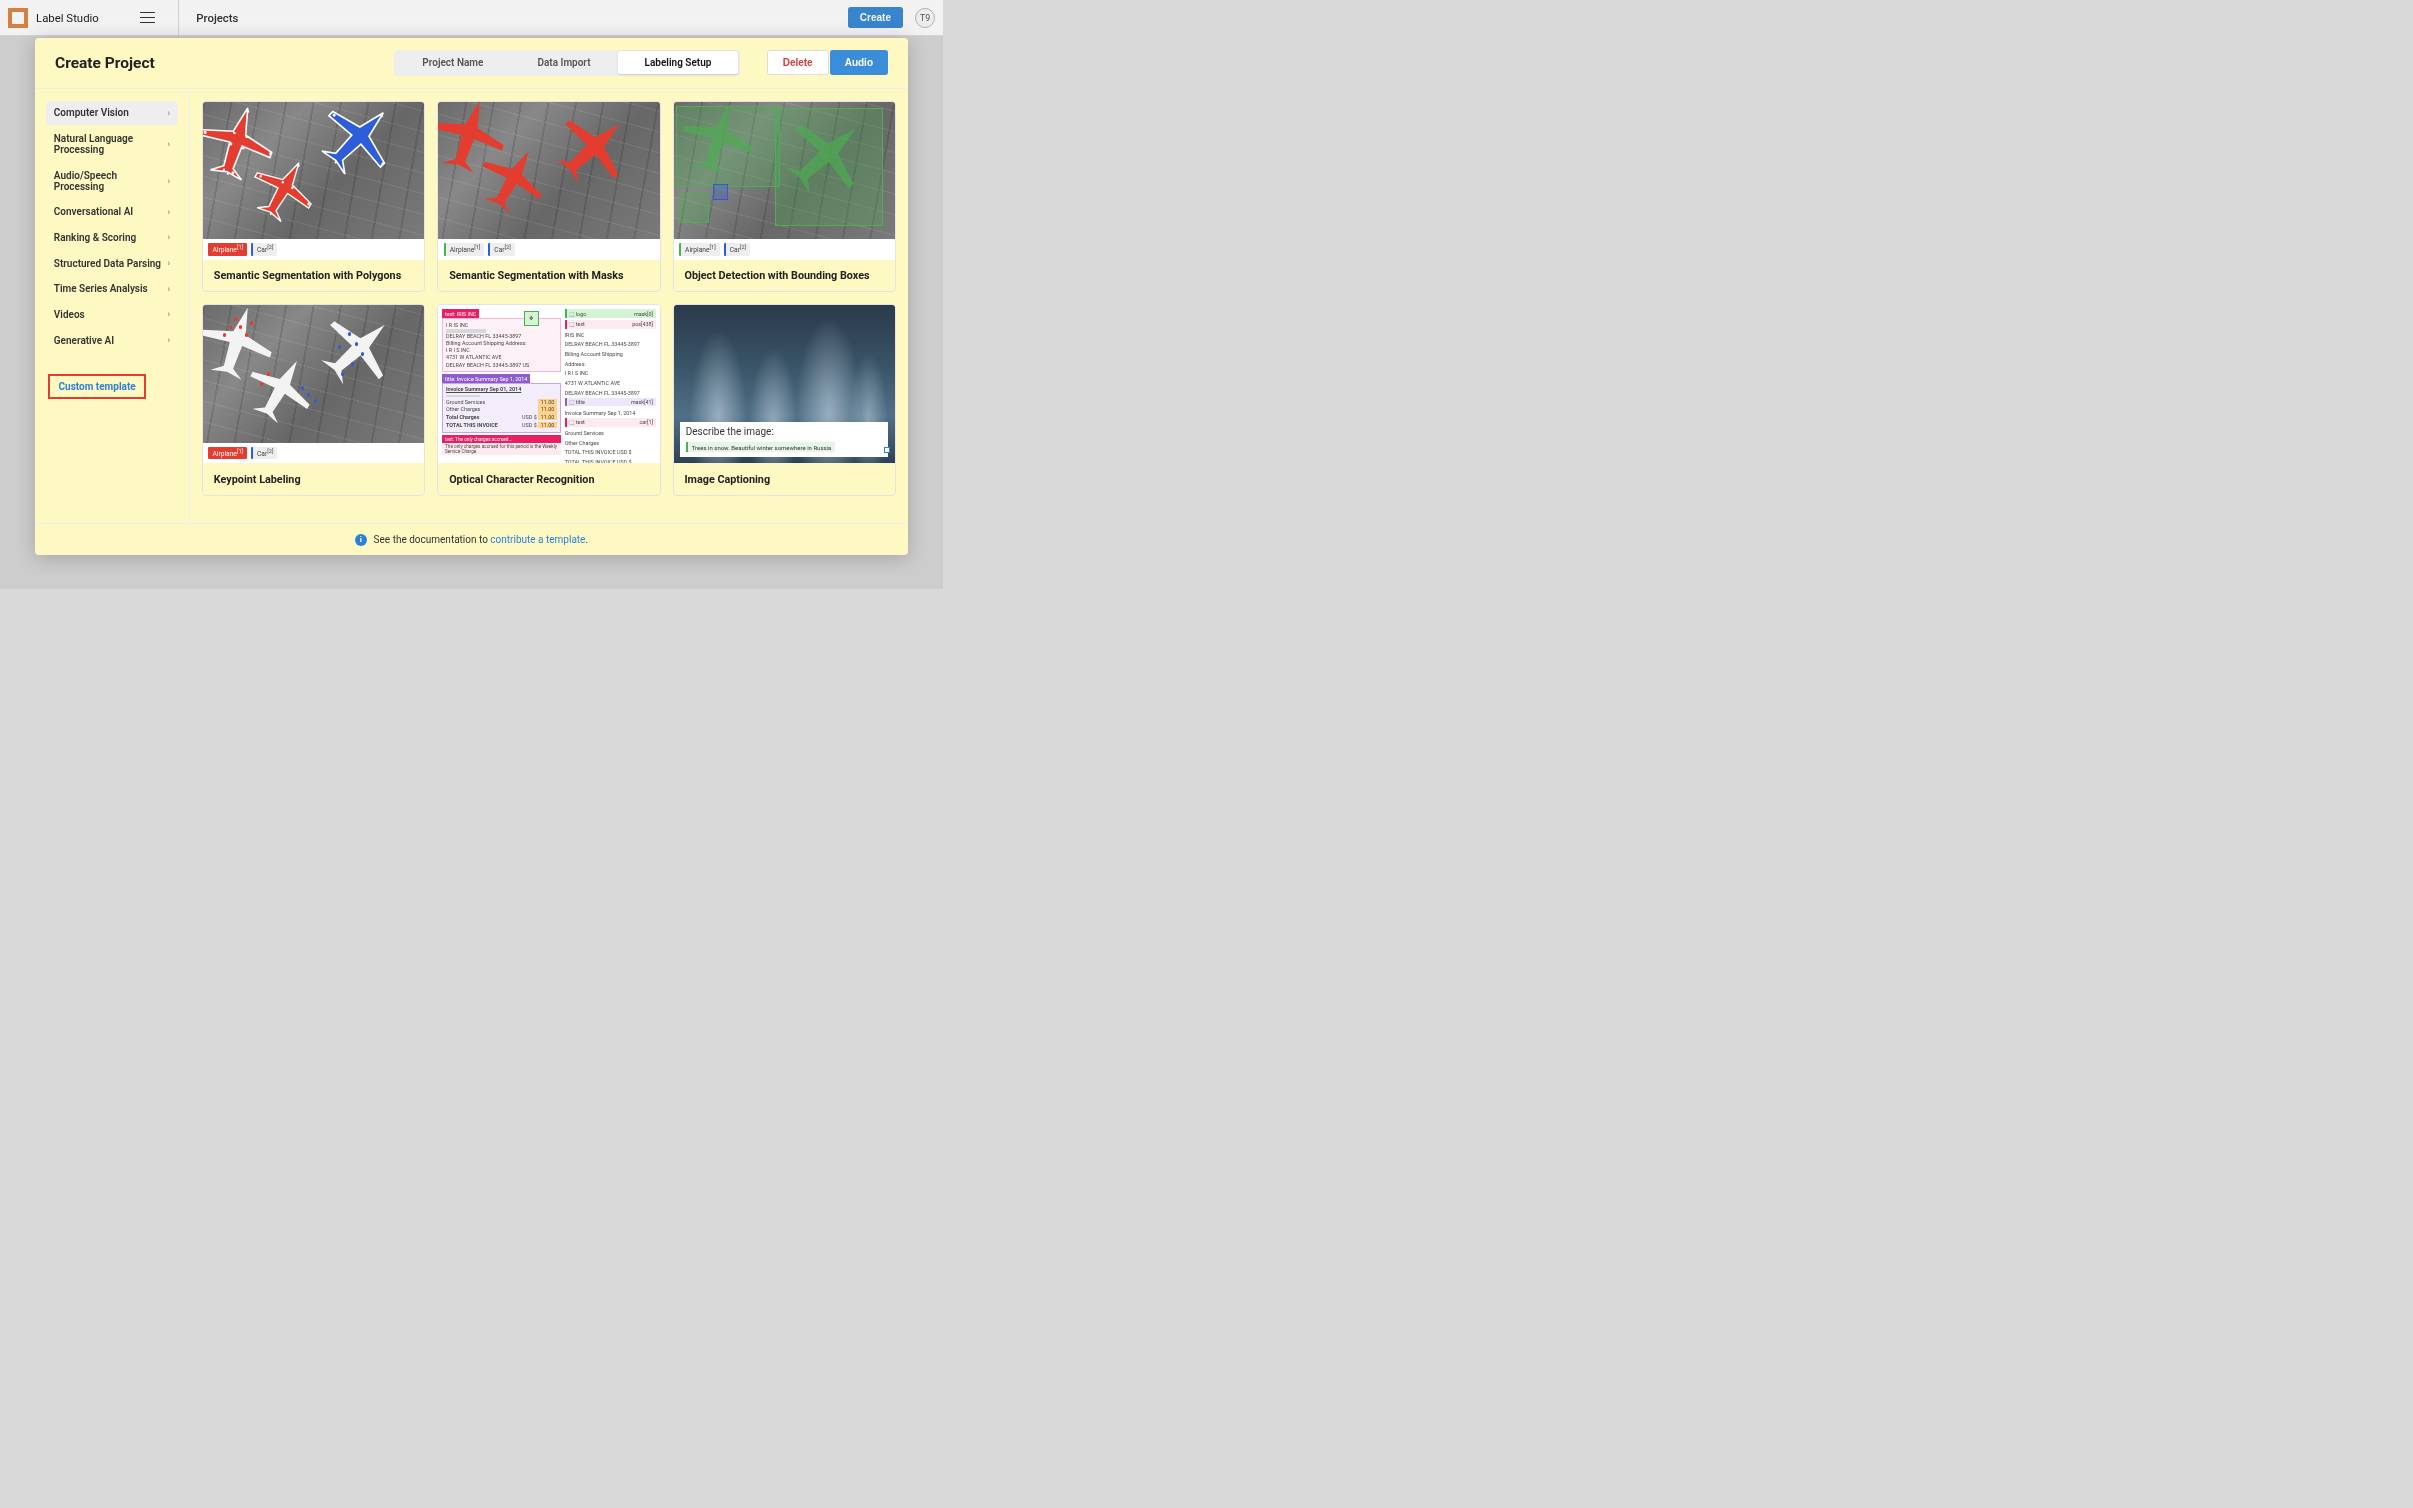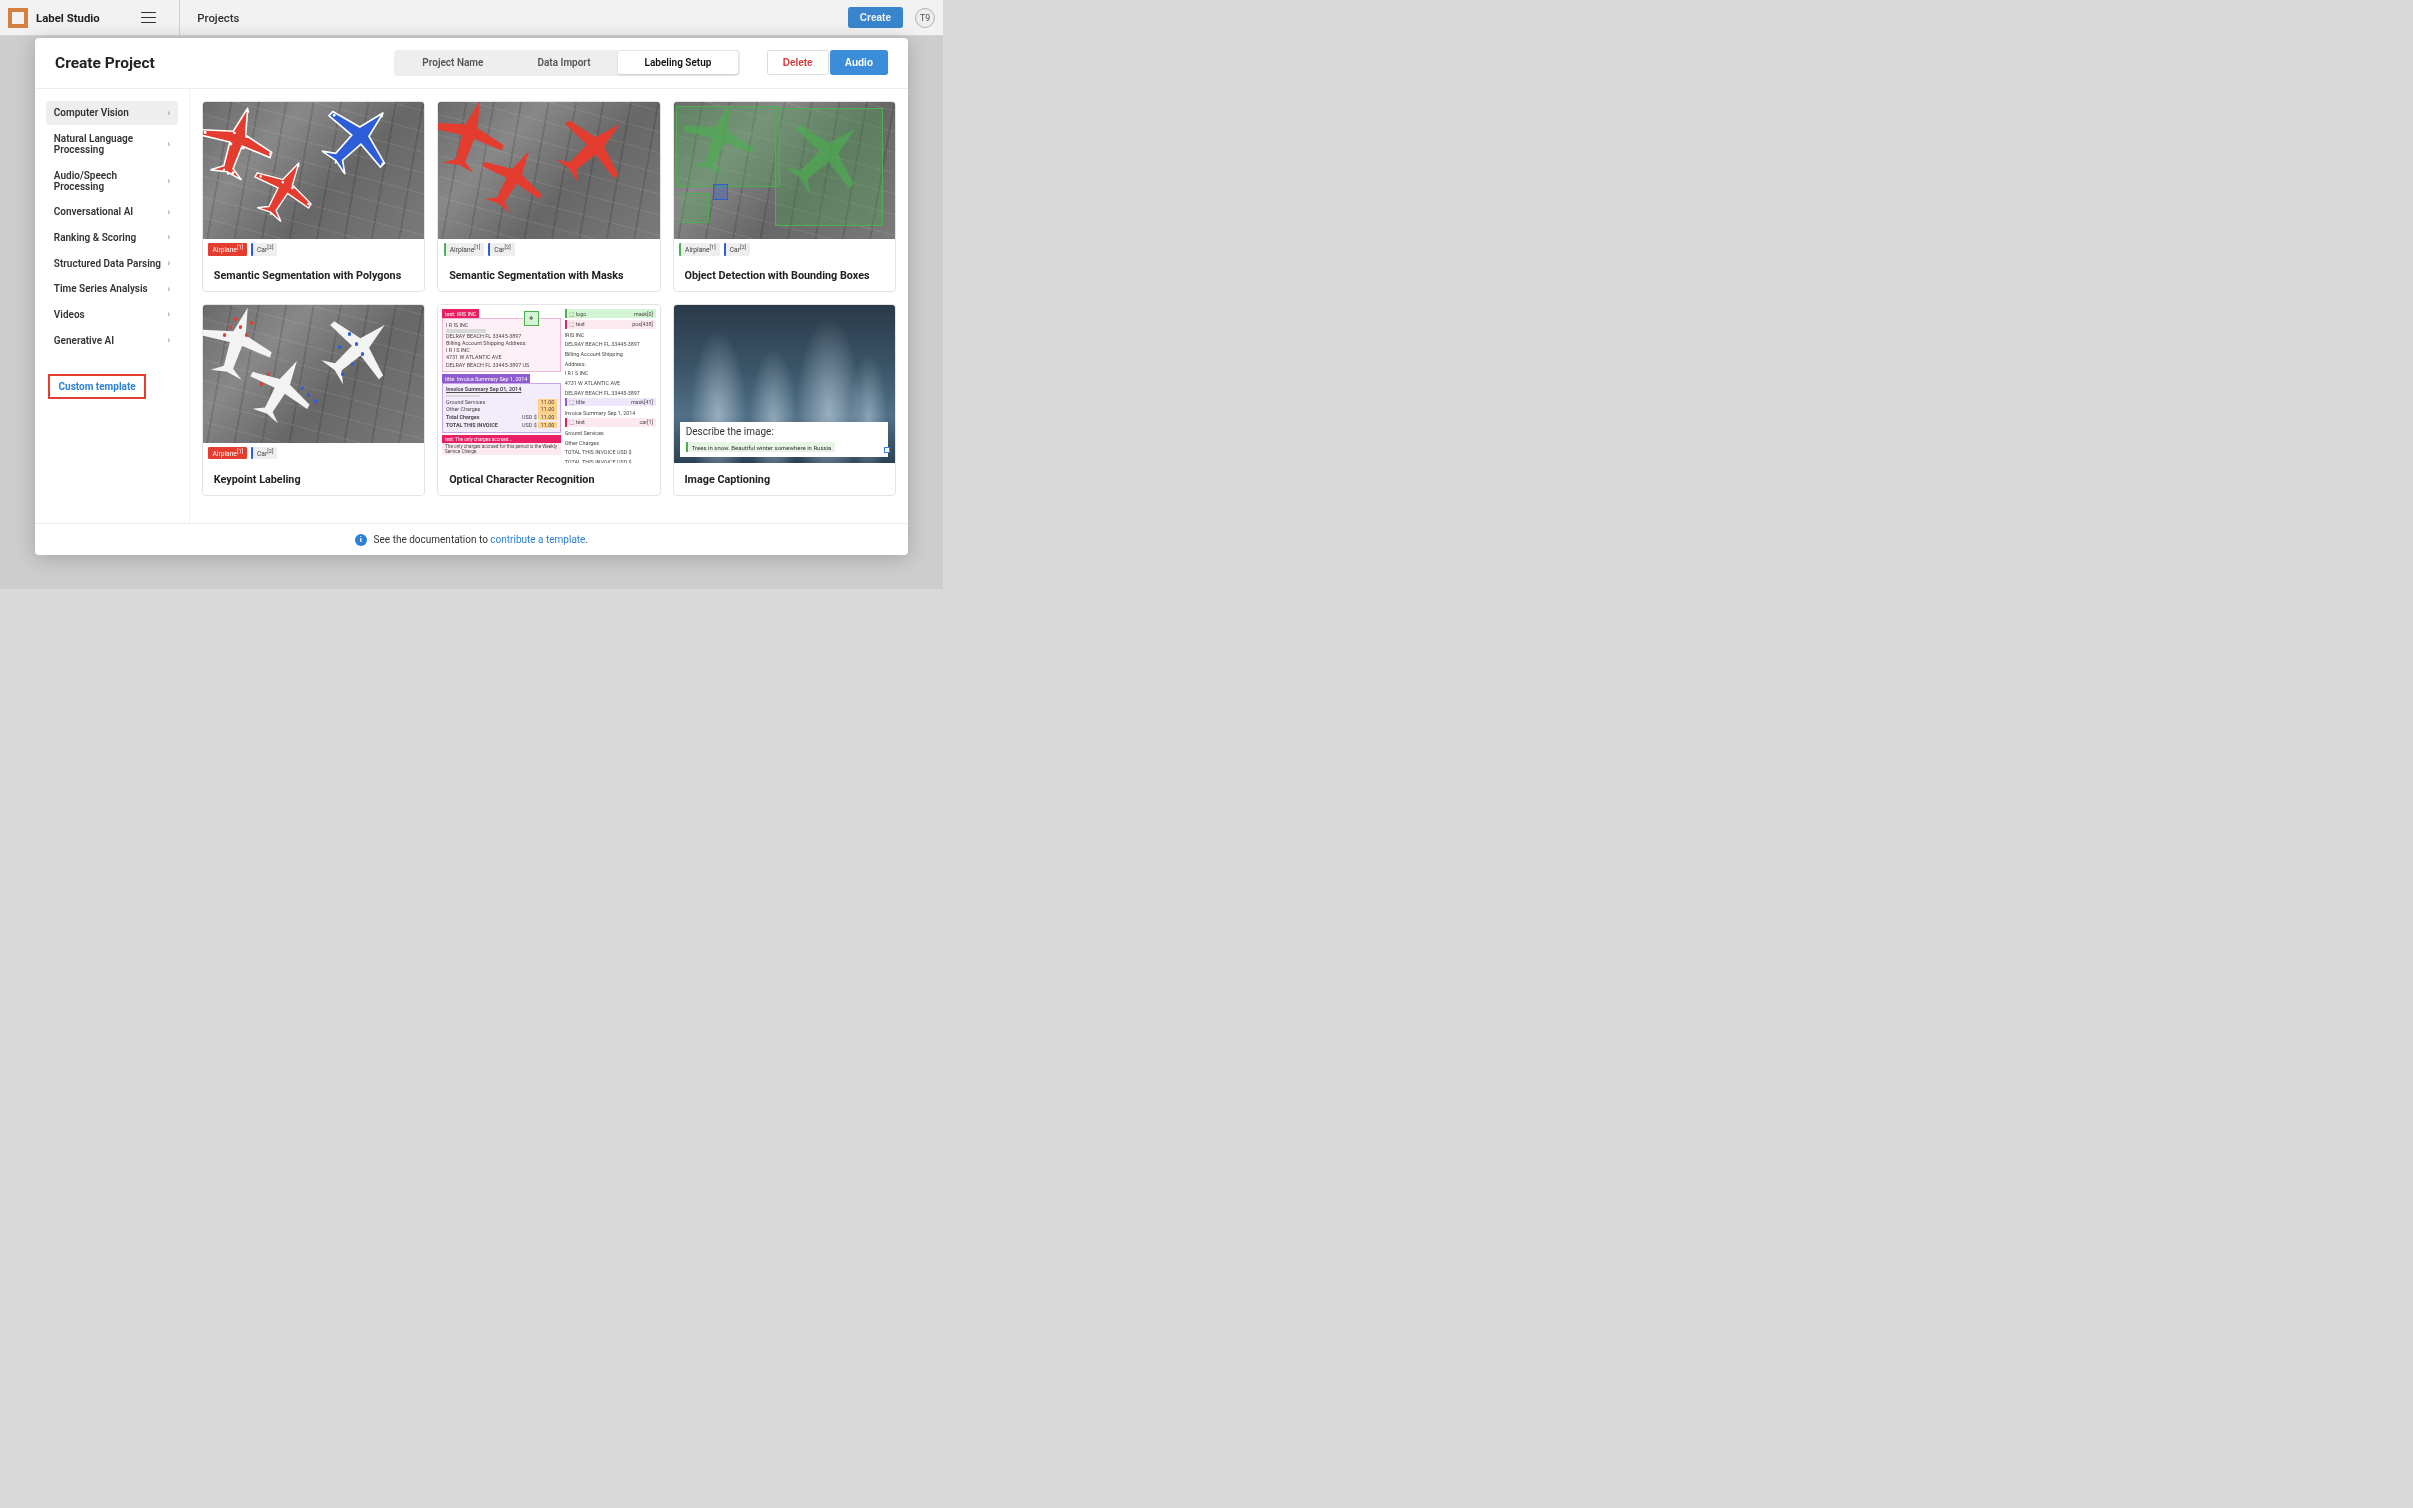--- a/index.html
+++ b/index.html
@@ -24,40 +24,40 @@
 .logo-icon {
   width: 20px; height: 20px; background: #e28743; position: relative;
 }
 .logo-icon::before, .logo-icon::after {
   content: ''; position: absolute; background: #fff;
 }
 .logo-icon::before { top: 4px; left: 4px; right: 4px; bottom: 4px; }
 .logo-icon::after {
   width: 4px; height: 4px; background: #e28743; top: 0; left: 0; box-shadow: 16px 0 #e28743, 0 16px #e28743, 16px 16px #e28743;
 }
-.app-name { font-weight: 700; font-size: 11.4px; color: #222; }
+.app-name { font-weight: 400; font-size: 11.4px; color: #222; }
 .hamburger {
   width: 27px; display: flex; flex-direction: column; gap: 3.4px; align-items: center; justify-content: center; margin-left: 27px; cursor: pointer;
 }
 .hamburger span { display: block; width: 15px; height: 1.7px; background: #333; border-radius: 0.7px; }
 .divider-vert { width: 0.7px; height: 36px; background: #ddd; margin: 0 9.4px; }
 .breadcrumb { font-size: 11.4px; color: #333; font-weight: 500; }
 .top-right { margin-left: auto; display: flex; align-items: center; gap: 12px; }
 .create-btn {
   background: #3b8dd9; color: #fff; border: none; padding: 5.4px 12px; border-radius: 2.7px; font-size: 10px; font-weight: 600; cursor: pointer;
 }
 .avatar {
   width: 20px; height: 20px; border-radius: 50%; border: 0.7px solid #bbb; display: flex; align-items: center; justify-content: center; font-size: 8.8px; color: #555; background:#fafafa;
 }
 .backdrop {
   position: absolute; inset: 0; background: rgba(0,0,0,0.05);
 }
 .modal {
   position: absolute; top: 38px; left: 35px; right: 35px; bottom: 34px;
-  background: #ffffff; border-radius: 4px; box-shadow: 0 2.7px 20px rgba(0,0,0,0.2);
+  background: #fef9c3; border-radius: 4px; box-shadow: 0 2.7px 20px rgba(0,0,0,0.2);
   display: flex; flex-direction: column; overflow: hidden;
 }
 .modal-header {
   display: flex; align-items: center; padding: 12px 20px; border-bottom: 0.7px solid #eee;
 }
 .modal-title { font-size: 15.5px; font-weight: 700; color: #222; }
 .tabs {
   display: flex; background: #eee; border-radius: 3.4px; margin-left: auto; margin-right: 27px; padding: 1.3px;
 }
 .tab {

